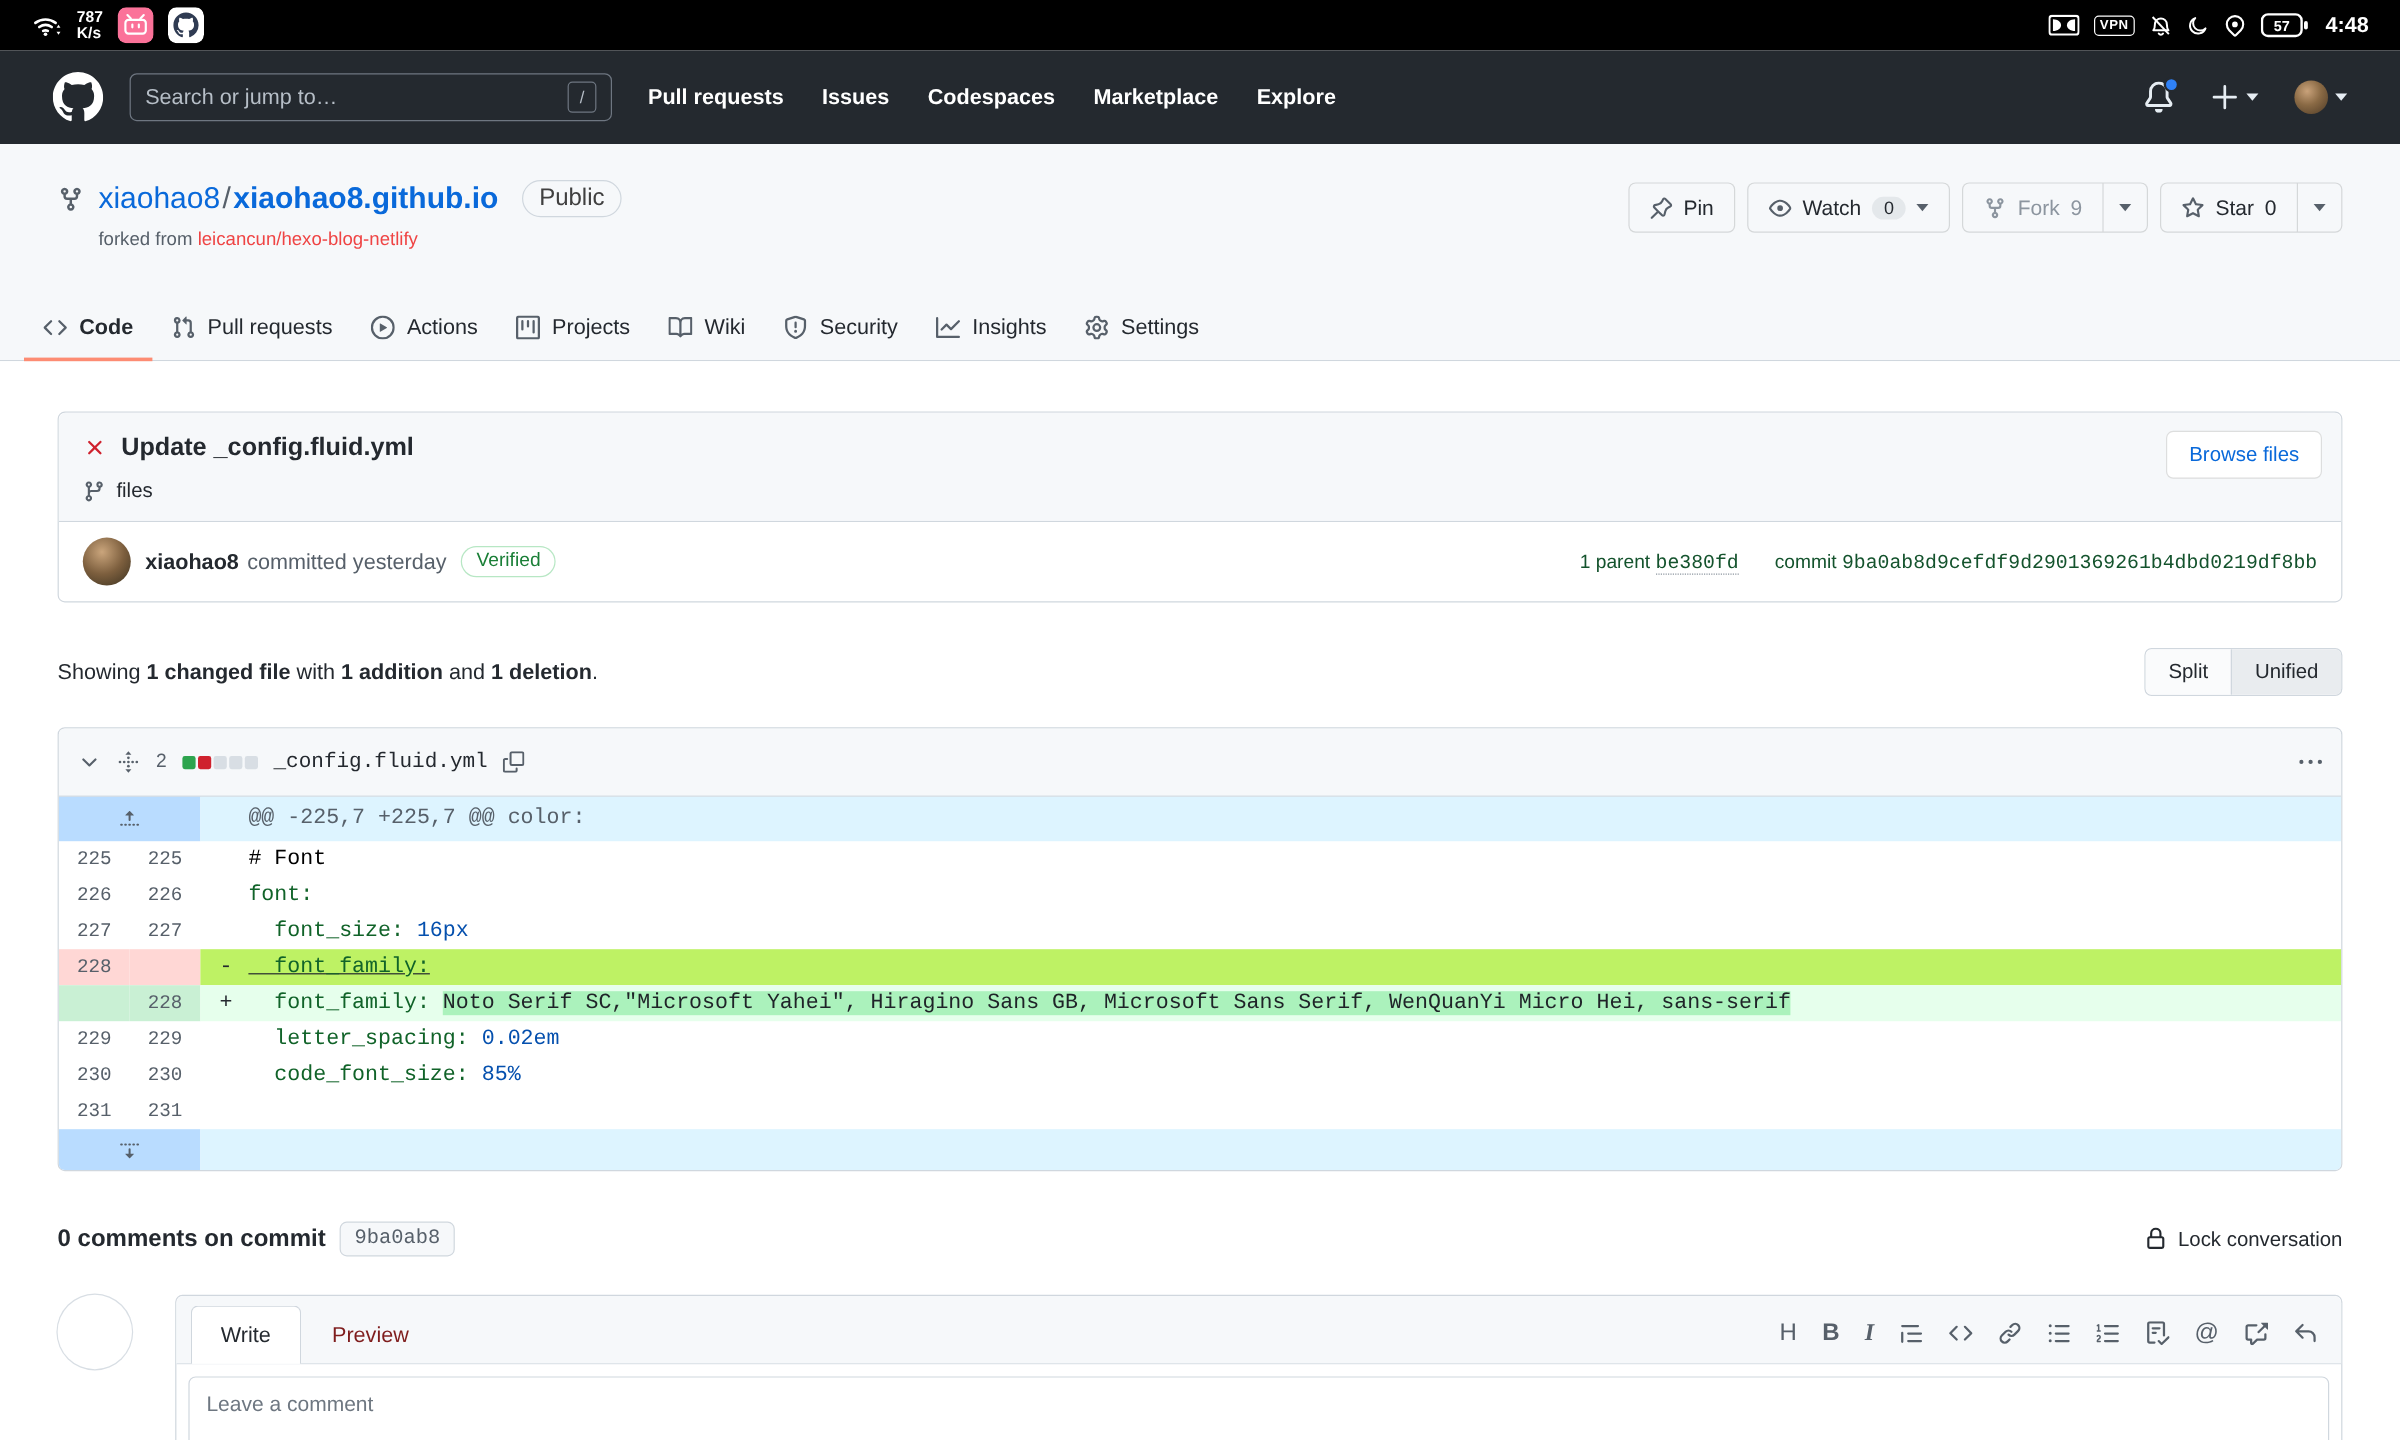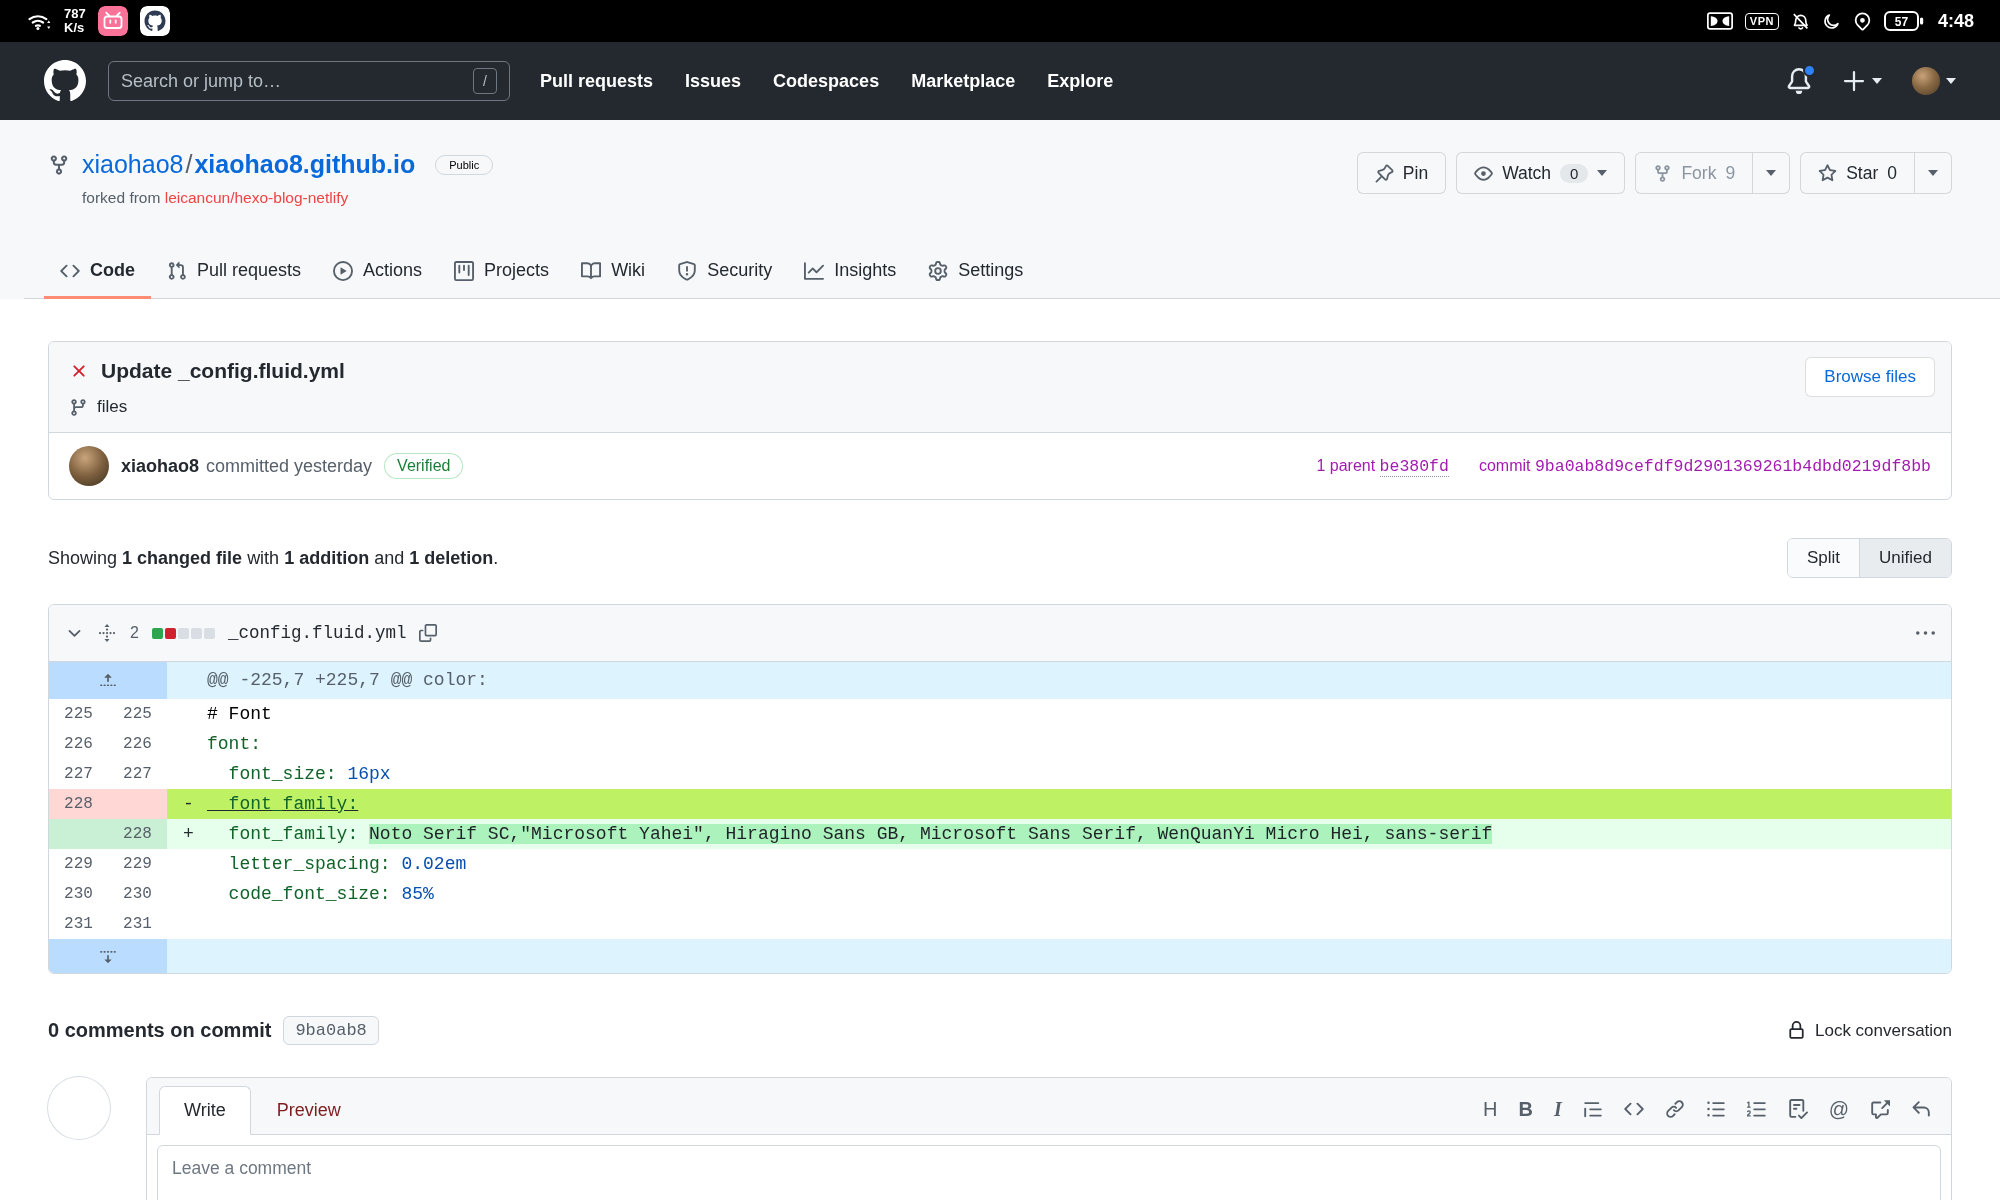--- a/index.html
+++ b/index.html
@@ -39,38 +39,38 @@
   .avatar-sm { width:28px; height:28px; border-radius:50%;
     background:radial-gradient(circle at 38% 32%, #c9a27a 0%, #8a6a45 45%, #4d3a26 100%); }
 
   
   .pagehead { background:#f6f8fa; padding-top:30px; }
   .ph-row { padding:0 48px; display:flex; align-items:flex-start; justify-content:space-between; }
   .repo-title { display:flex; align-items:center; gap:12px; font-size:25px; }
   .repo-title a { color:#0969da; text-decoration:none; }
   .repo-title .sep { color:#57606a; padding:0 2px; }
   .repo-title .repo-name { font-weight:600; }
-  .badge-public { font-size:11px; color:#000000; border:1px solid #d0d7de;
+  .badge-public { font-size:20px; color:#404040; border:1px solid #d0d7de;
     border-radius:2em; padding:3px 13px; margin-left:8px; font-weight:400; }
   .forked { margin:10px 0 0 34px; font-size:15.5px; color:#57606a; }
   .forked a { color:#ef4444; text-decoration:none; }
   .repo-actions { display:flex; gap:10px; margin-top:2px; }
   .btn { display:flex; align-items:center; gap:9px; background:#f6f8fa;
     border:1px solid rgba(27,31,36,.15); border-radius:6px; height:42px; padding:0 17px;
     font-size:17.5px; font-weight:500; color:#24292f; cursor:pointer; }
   .btn .cnt { background:rgba(175,184,193,.25); border-radius:2em; padding:1px 10px;
     font-size:15px; font-weight:500; }
   .btn-split { display:flex; border:1px solid rgba(27,31,36,.15); border-radius:6px;
     background:#f6f8fa; height:42px; }
   .btn-split .main-part { display:flex; align-items:center; gap:9px; padding:0 17px;
     font-size:17.5px; font-weight:500; }
   .btn-split .caret-part { display:flex; align-items:center; padding:0 13px;
     border-left:1px solid rgba(27,31,36,.15); }
   .fork-dim { color:#8c959f; }
-  .tabs { display:flex; padding:0 20px; border-bottom:1px solid #d0d7de; margin-top:38px;margin-left:24px; }
+  .tabs { display:flex; padding:0 20px; border-bottom:1px solid #d0d7de; margin-top:38px; }
   .tab { display:flex; align-items:center; gap:10px; padding:15px 16px; font-size:18px;
     color:#24292f; border-bottom:3px solid transparent; margin-bottom:-1px; cursor:pointer; white-space:nowrap; }
   .tab.active { font-weight:600; border-bottom-color:#fd8c73; }
   .tab svg { flex:none; }
 
   
   .main { padding:42px 48px 0; background:#fff; }
 
   .commit-box { border:1px solid #d0d7de; border-radius:6px; }
   .commit-head { background:#f6f8fa; border-bottom:1px solid #d0d7de;
@@ -81,21 +81,21 @@
     border:1px solid rgba(27,31,36,.15); border-radius:6px; padding:9px 18px;
     color:#0969da; font-size:17px; font-weight:500; cursor:pointer; }
   .commit-meta { display:flex; align-items:center; padding:13px 20px; font-size:18px; }
   .avatar-commit { width:40px; height:40px; border-radius:50%; margin-right:12px;
     background:radial-gradient(circle at 40% 30%, #caa57c 0%, #7d5f3e 50%, #39301f 100%); }
   .commit-meta .author { font-weight:600; color:#24292f; text-decoration:none; }
   .commit-meta .action { color:#57606a; margin-left:7px; }
   .badge-verified { margin-left:12px; font-size:16px; color:#1a7f37; font-weight:500;
     border:1px solid rgba(74,194,107,.4); border-radius:2em; padding:3px 12px; background:#fff; }
   .meta-right { margin-left:auto; display:flex; align-items:center; gap:30px;
-    color:#a21caf; font-size:16px; }
+    color:#14532d; font-size:16px; }
   .sha { font-family:"Liberation Mono","DejaVu Sans Mono",monospace; font-size:16.5px; }
   .sha.dotted { border-bottom:1px dotted #8c959f; cursor:pointer; }
 
   .diff-summary { display:flex; align-items:center; margin:38px 0 26px; font-size:18px; }
   .diff-summary b { font-weight:600; }
   .segmented { margin-left:auto; display:flex; border:1px solid #d0d7de; border-radius:6px; overflow:hidden; }
   .seg { padding:9px 19px; font-size:17px; font-weight:500; color:#24292f; cursor:pointer; background:#fafbfc; }
   .seg.selected { background:#e9ecef; border-left:1px solid #d0d7de; }
 
   

